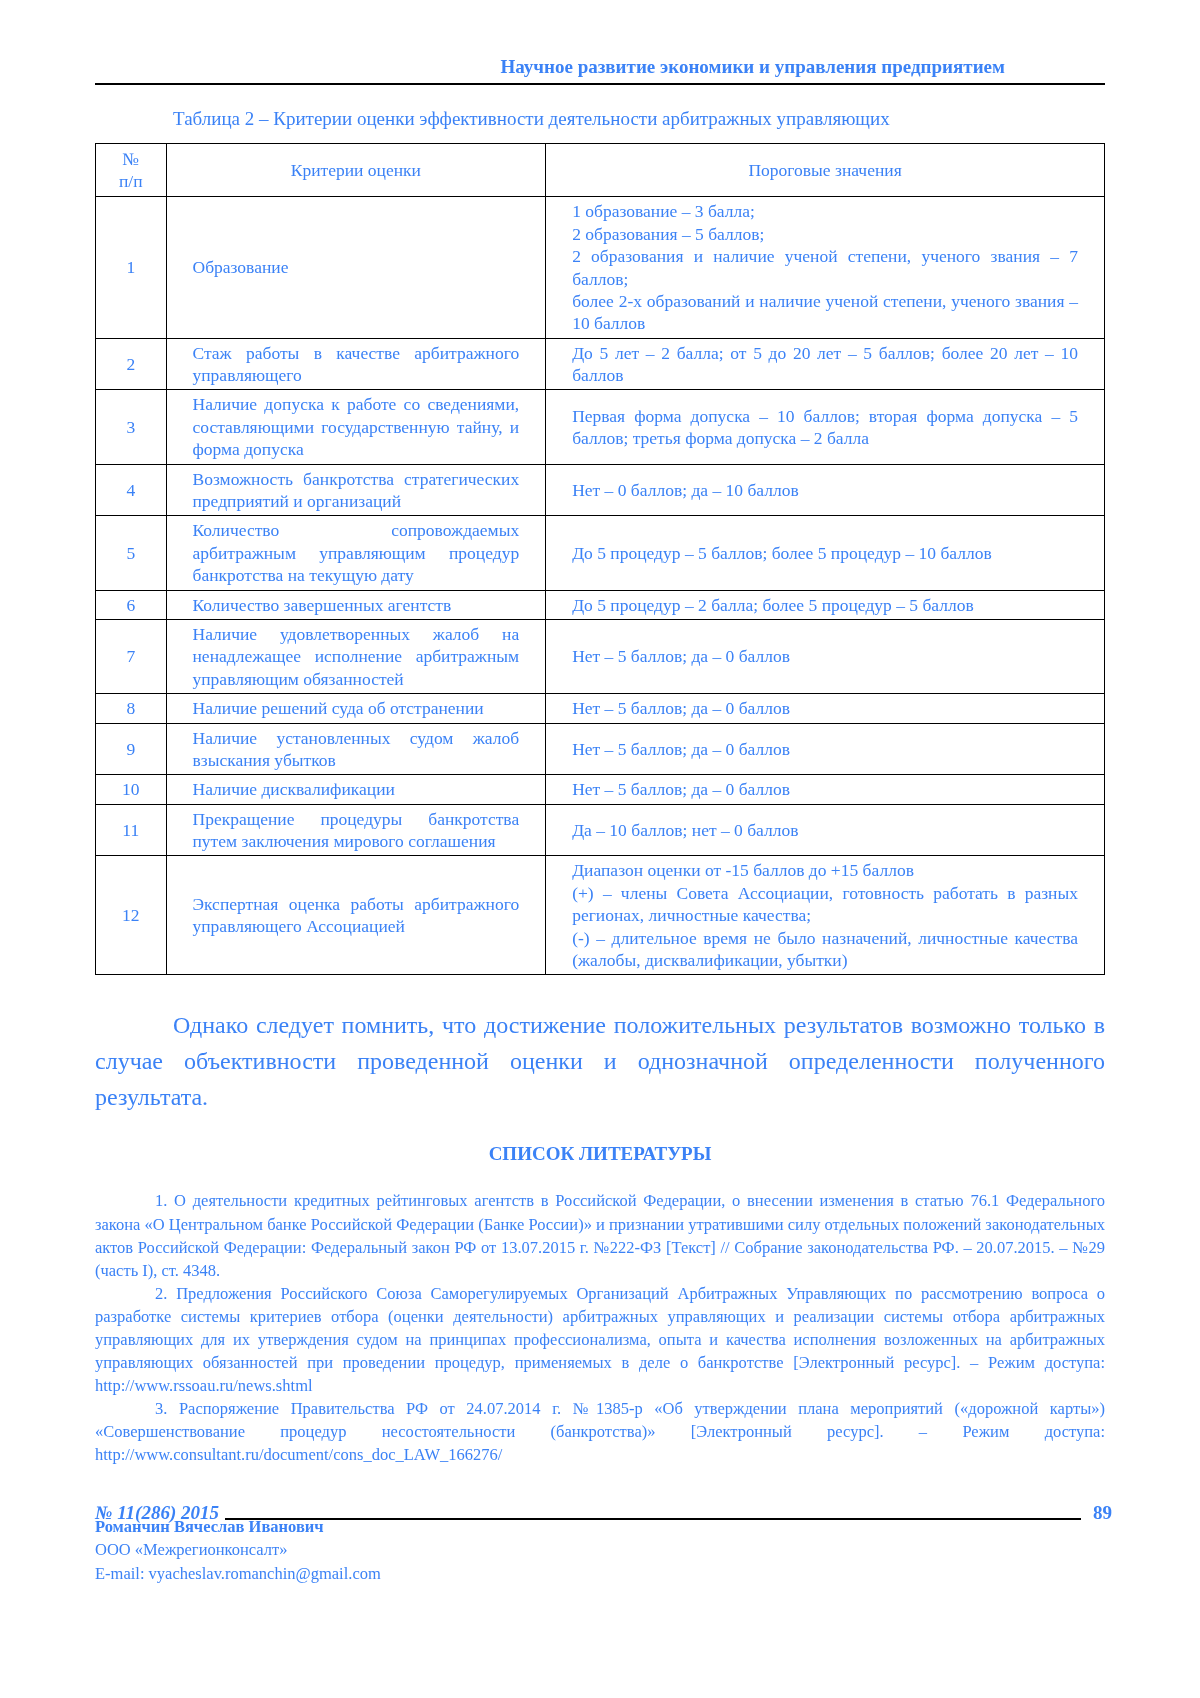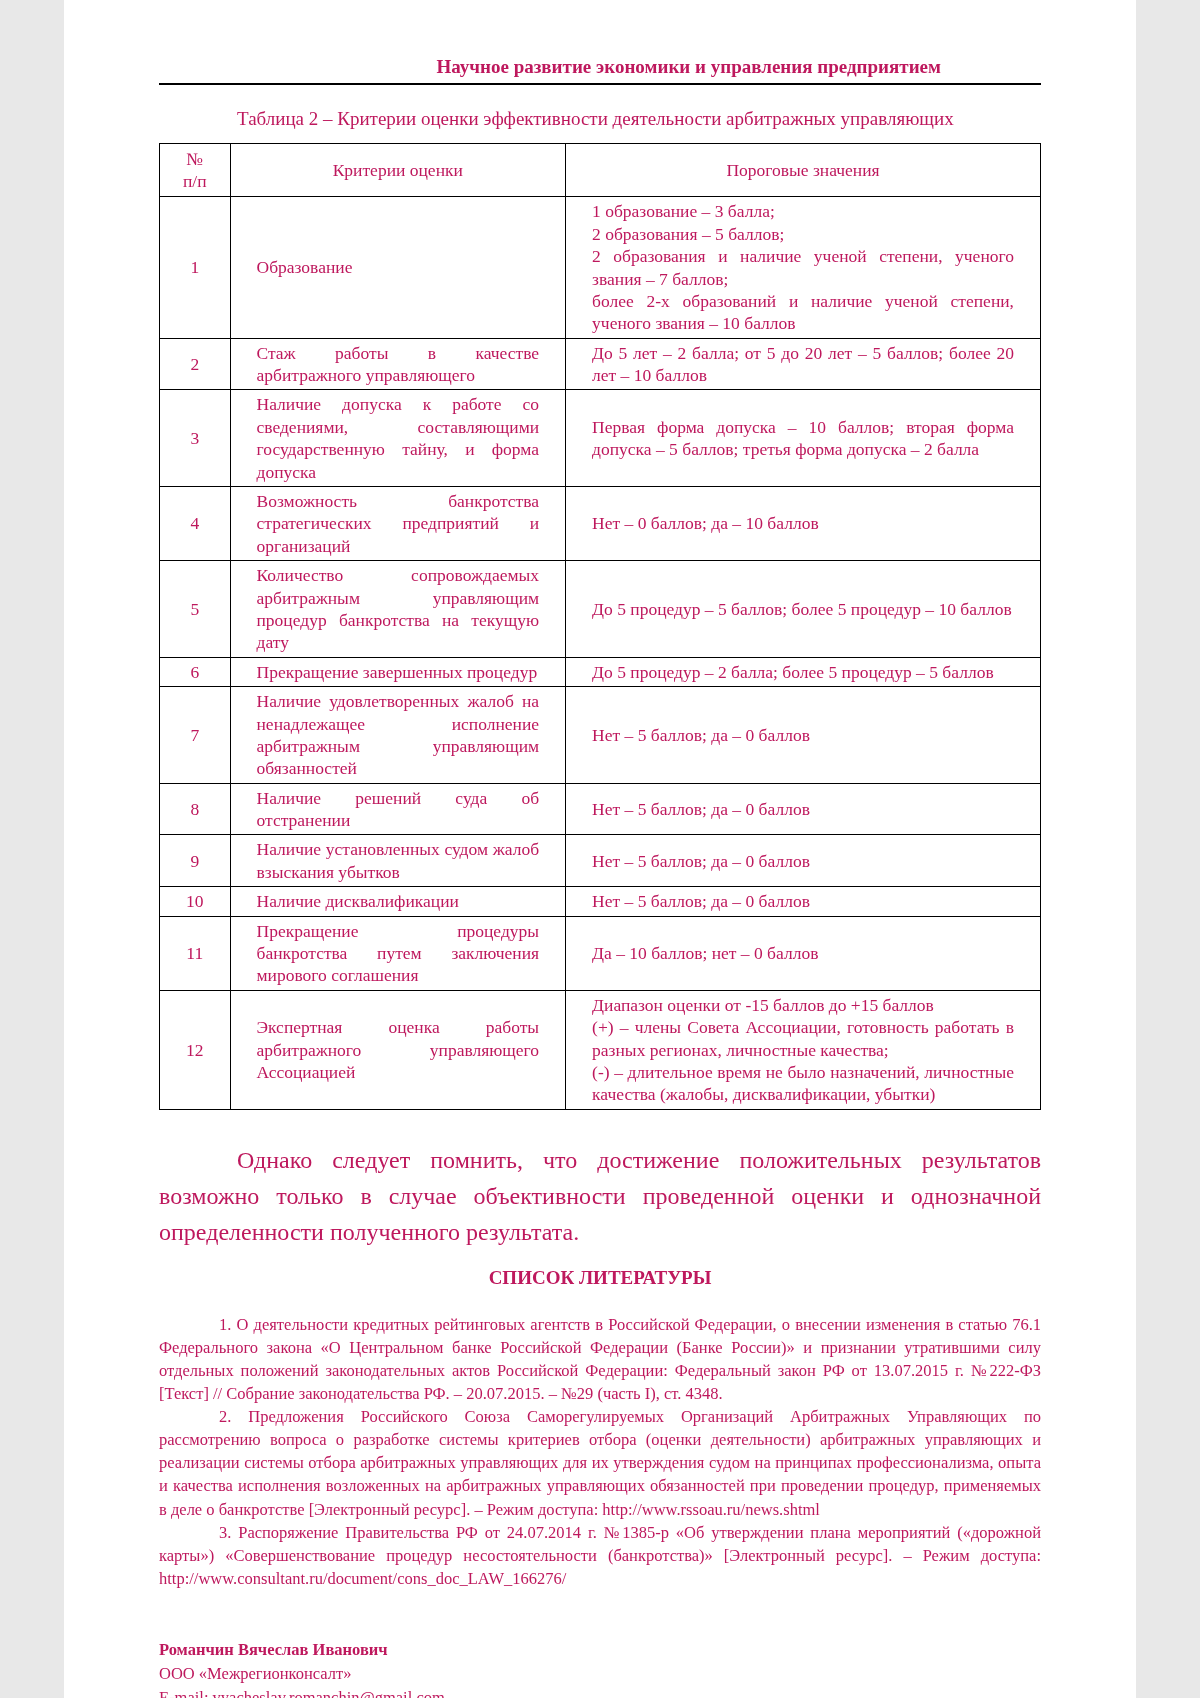--- a/index.html
+++ b/index.html
@@ -1,24 +1,24 @@
 <!DOCTYPE html>
 <html><head>
 <meta charset="utf-8">
 <style>
   * { margin: 0; padding: 0; box-sizing: border-box; }
   html, body { background: #e8e8e8; }
   body { font-family: "Liberation Serif", "DejaVu Serif", serif; }
   .page {
     position: relative;
-    width: 1072px;
+    width: 1200px;
     height: 1698px;
     margin: 0 auto;
     background: #ffffff;
-    color: #be185d;
+    color: #3b82f6;
     padding: 56px 95px 0 95px;
   }
   .running-header {
     text-align: right;
     padding-right: 100px;
     padding-bottom: 5px;
     border-bottom: 2px solid #000;
     font-weight: bold;
     font-size: 19px;
   }
@@ -50,21 +50,21 @@
   td.cell-crit { text-align: justify; }
   td.cell-thr { text-align: justify; }
   .body-par {
     margin-top: 32px;
     font-size: 24px;
     line-height: 1.5;
     text-align: justify;
     text-indent: 78px;
   }
   .refs-title {
-    margin-top: 17px;
+    margin-top: 28px;
     text-align: center;
     font-weight: bold;
     font-size: 19px;
   }
   .refs { margin-top: 24px; }
   .refs p {
     font-size: 16.5px;
     line-height: 1.4;
     text-align: justify;
     text-indent: 60px;
@@ -143,21 +143,21 @@
         <td class="cell-crit">Возможность банкротства стратегических предприятий и организаций</td>
         <td class="cell-thr">Нет – 0 баллов; да – 10 баллов</td>
       </tr>
       <tr>
         <td class="cell-num">5</td>
         <td class="cell-crit">Количество сопровождаемых арбитражным управляющим процедур банкротства на текущую дату</td>
         <td class="cell-thr">До 5 процедур – 5 баллов; более 5 процедур – 10 баллов</td>
       </tr>
       <tr>
         <td class="cell-num">6</td>
-        <td class="cell-crit">Прекращение завершенных процедур</td>
+        <td class="cell-crit">Количество завершенных агентств</td>
         <td class="cell-thr">До 5 процедур – 2 балла; более 5 процедур – 5 баллов</td>
       </tr>
       <tr>
         <td class="cell-num">7</td>
         <td class="cell-crit">Наличие удовлетворенных жалоб на ненадлежащее исполнение арбитражным управляющим обязанностей</td>
         <td class="cell-thr">Нет – 5 баллов; да – 0 баллов</td>
       </tr>
       <tr>
         <td class="cell-num">8</td>
         <td class="cell-crit">Наличие решений суда об отстранении</td>
@@ -197,14 +197,19 @@
     <p>2. Предложения Российского Союза Саморегулируемых Организаций Арбитражных Управляющих по рассмотрению вопроса о разработке системы критериев отбора (оценки деятельности) арбитражных управляющих и реализации системы отбора арбитражных управляющих для их утверждения судом на принципах профессионализма, опыта и качества исполнения возложенных на арбитражных управляющих обязанностей при проведении процедур, применяемых в деле о банкротстве [Электронный ресурс]. – Режим доступа: http://www.rssoau.ru/news.shtml</p>
     <p>3. Распоряжение Правительства РФ от 24.07.2014 г. №1385-р «Об утверждении плана мероприятий («дорожной карты») «Совершенствование процедур несостоятельности (банкротства)» [Электронный ресурс]. – Режим доступа: http://www.consultant.ru/document/cons_doc_LAW_166276/</p>
   </div>
 
   <div class="author">
     <div class="name">Романчин Вячеслав Иванович</div>
     <div>ООО «Межрегионконсалт»</div>
     <div>E-mail: vyacheslav.romanchin@gmail.com</div>
   </div>
 
+  <div class="footer">
+    <span class="issue">№ 11(286) 2015</span>
+    <span class="footer-rule"></span>
+    <span class="pagenum">89</span>
+  </div>
 
 </div>
 
 </body></html>

